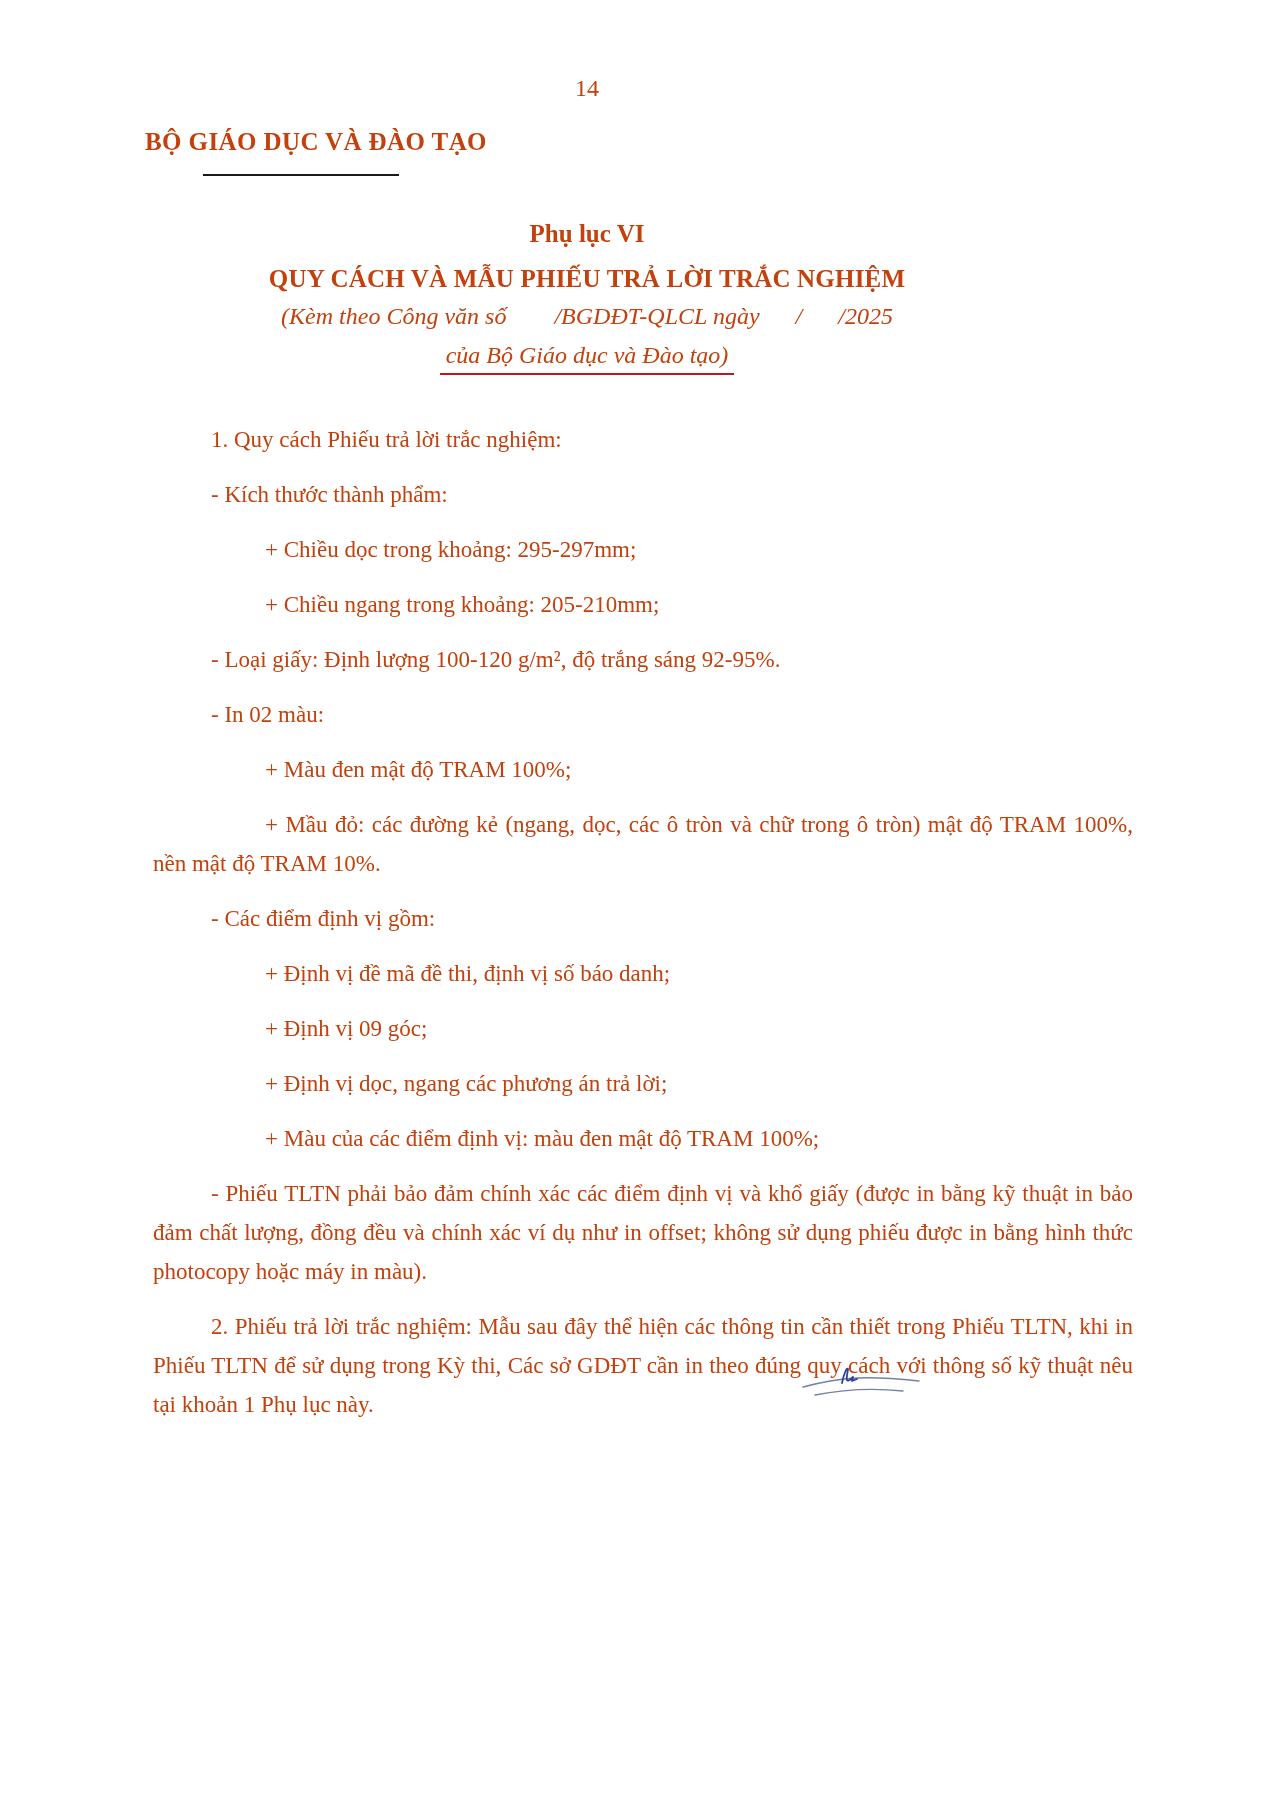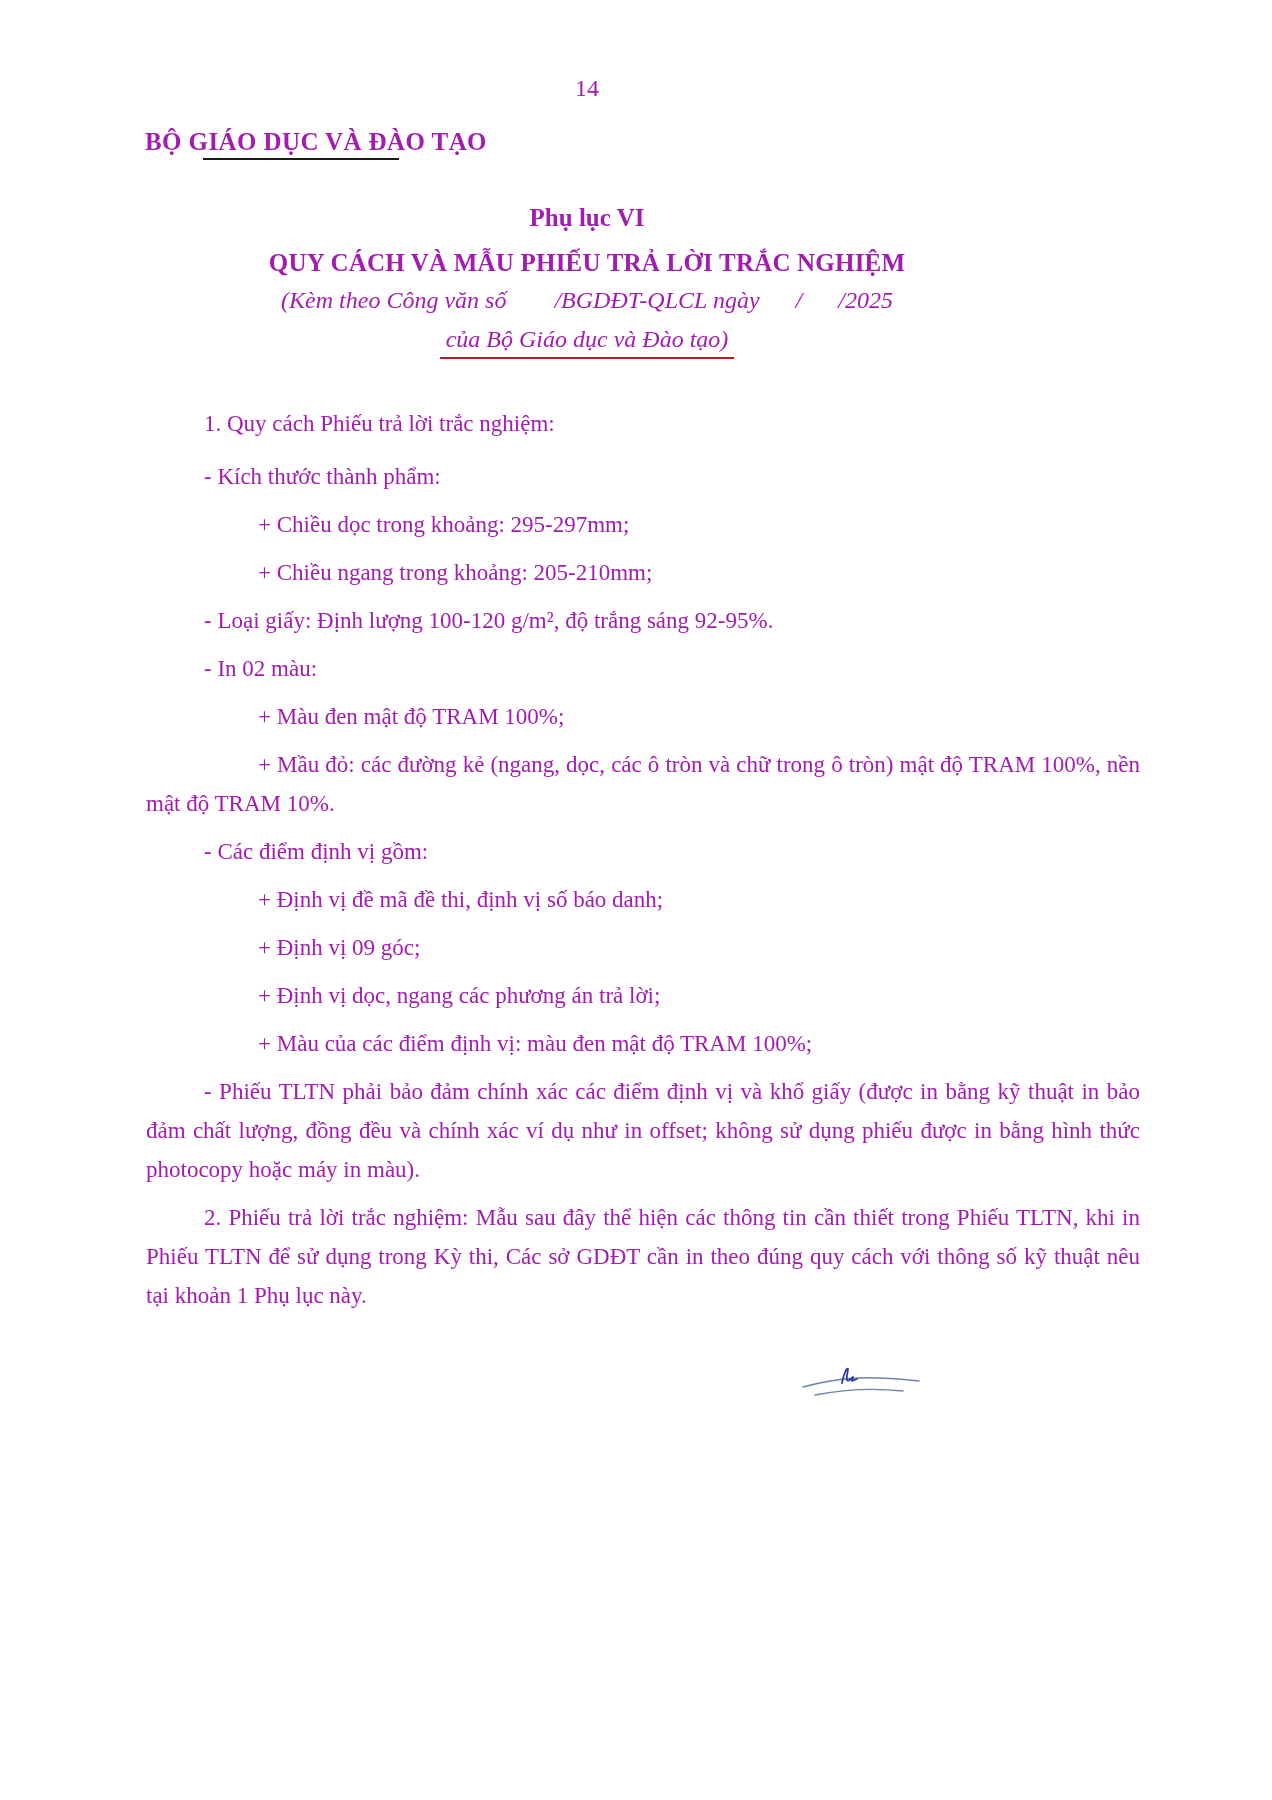--- a/index.html
+++ b/index.html
@@ -1,20 +1,20 @@
 <!DOCTYPE html>
 <html><head>
 <meta charset="utf-8">
 <style>
   html, body { margin:0; padding:0; background:#ffffff; }
   .page {
     position:relative;
     width:1272px; height:1440px;
     background:#ffffff;
-    color:#a21caf;
+    color:#c2410c;
     font-family:"Liberation Serif", "DejaVu Serif", serif;
     overflow:hidden;
   }
   .content {
     position:absolute;
     left:137px; top:0;
     width:1012px;
   }
   .pagenum {
     margin-top:74px;
@@ -24,21 +24,21 @@
     line-height:28px;
   }
   .org {
     display:inline-block;
     margin-top:26px;
     margin-left:8px;
     font-size:25px;
     font-weight:bold;
     letter-spacing:0.4px;
     position:relative;
-    padding-bottom:4px;
+    padding-bottom:20px;
   }
   .org::after {
     content:"";
     position:absolute;
     left:58px; bottom:0;
     width:196px; height:2px;
     background:#1a1a1a;
   }
   .head {
     width:900px;
@@ -67,21 +67,21 @@
     display:inline-block;
     border-bottom:2px solid #b91c1c;
     padding:0 6px 2px 6px;
   }
   .bodytext {
     margin-top:45px;
     font-size:23px;
     line-height:39px;
     text-align:justify;
   }
-  .bodytext p { margin:9px; }
+  .bodytext p { margin:16px; }
   p.ind1 { text-indent:58px; }
   p.ind2 { text-indent:112px;font-family:Liberation Serif, serif; }
   p.sec  { margin-bottom:14px; }
   p.gap-sm { margin-top:5px; }
   .signature {
     position:absolute;
     left:795px; top:1356px;
   }
 </style>
 </head>

